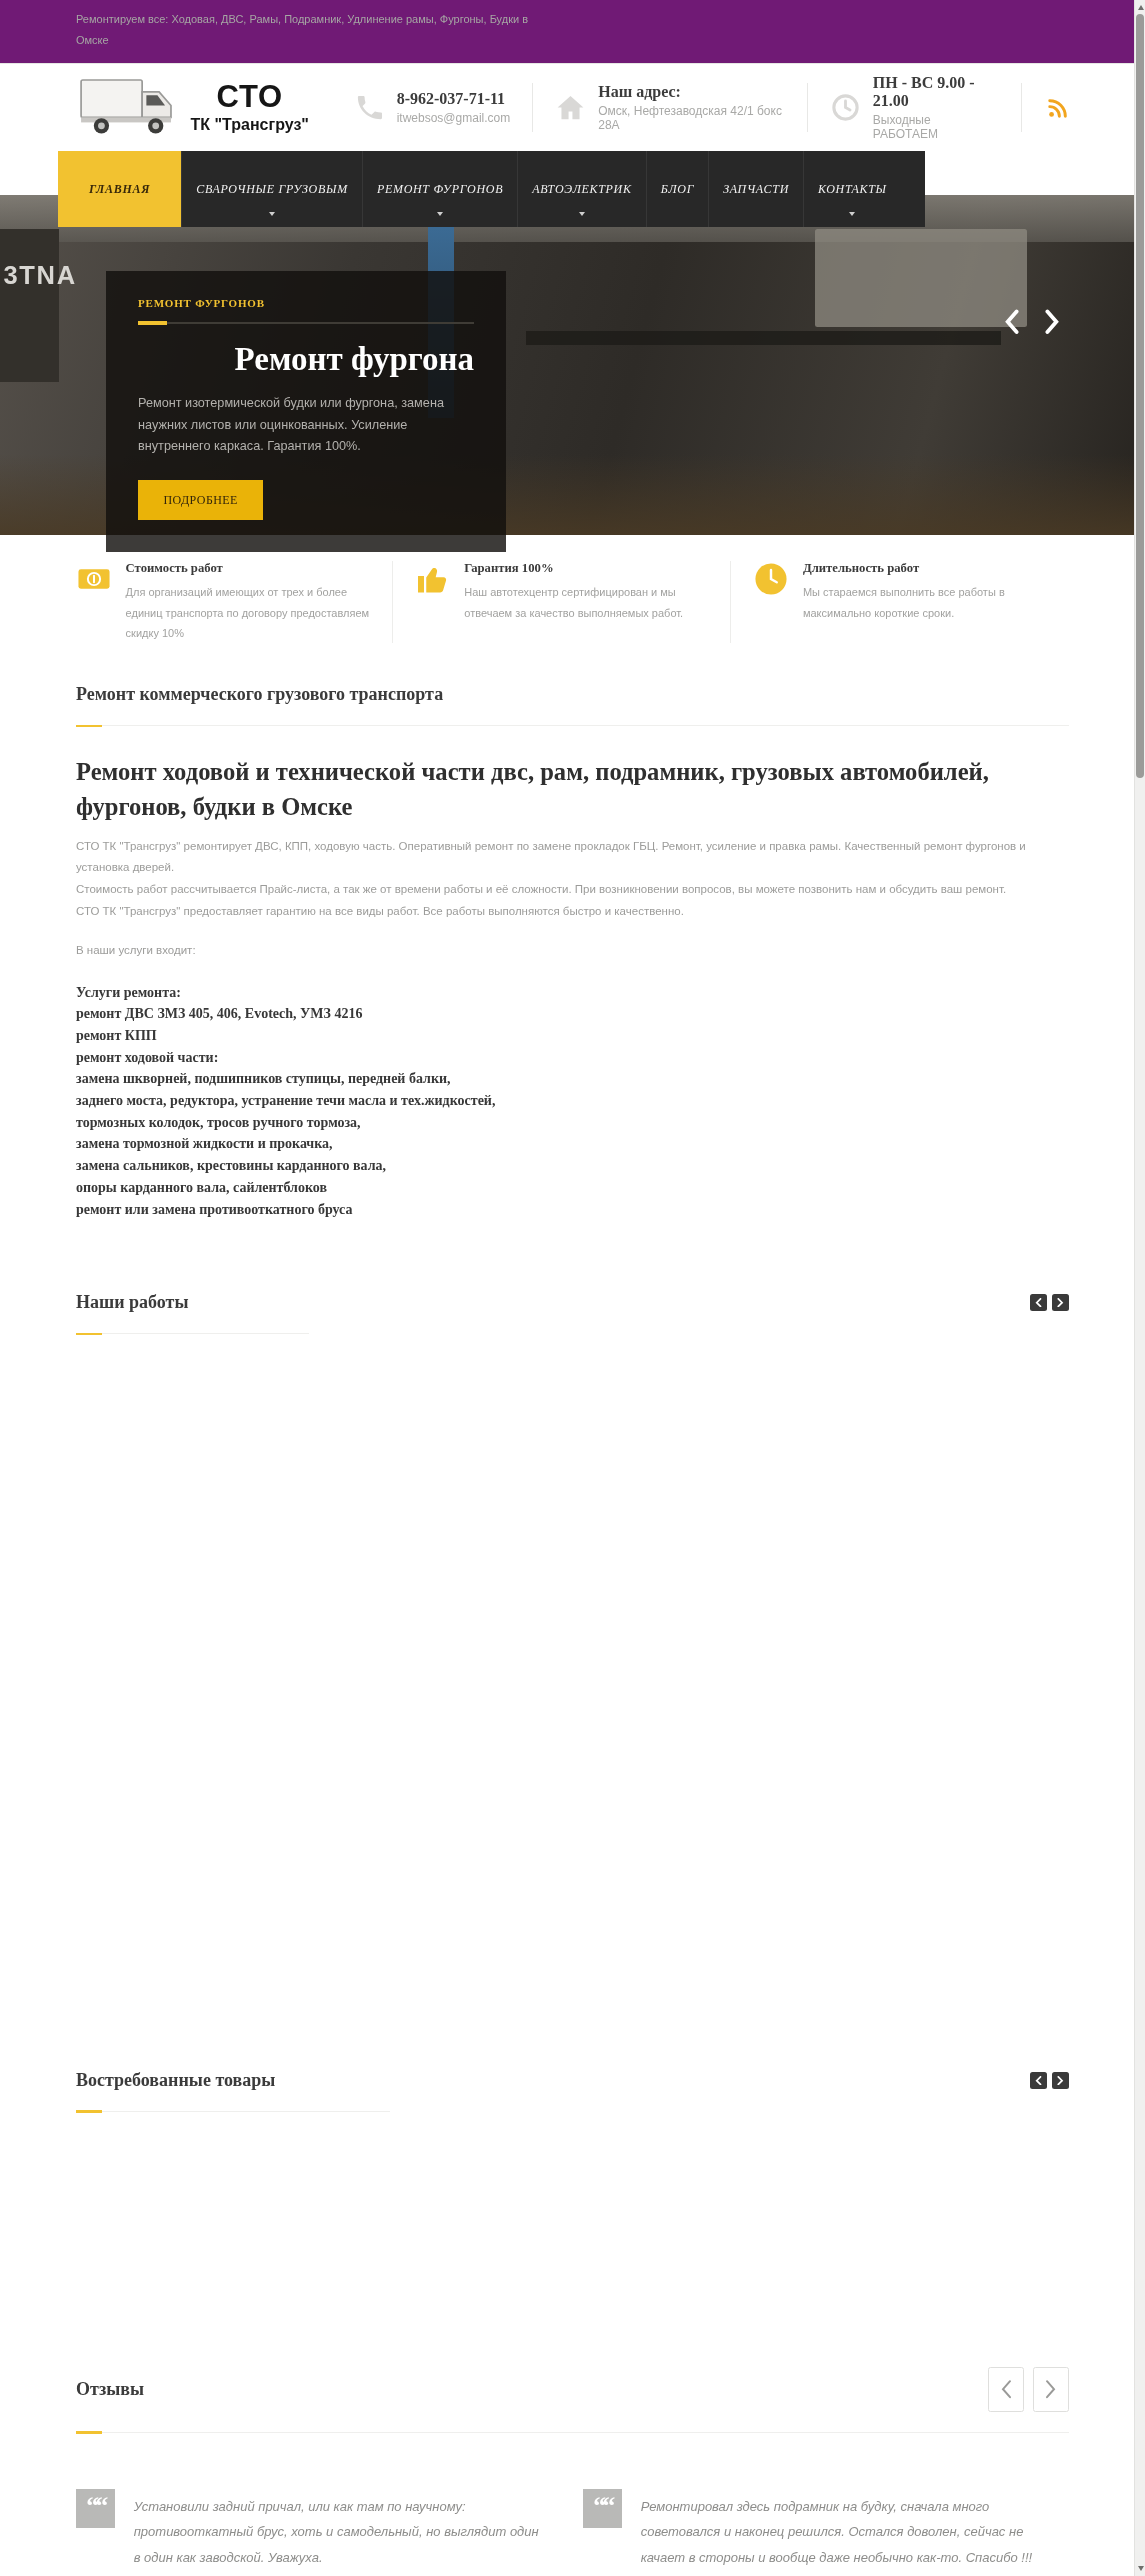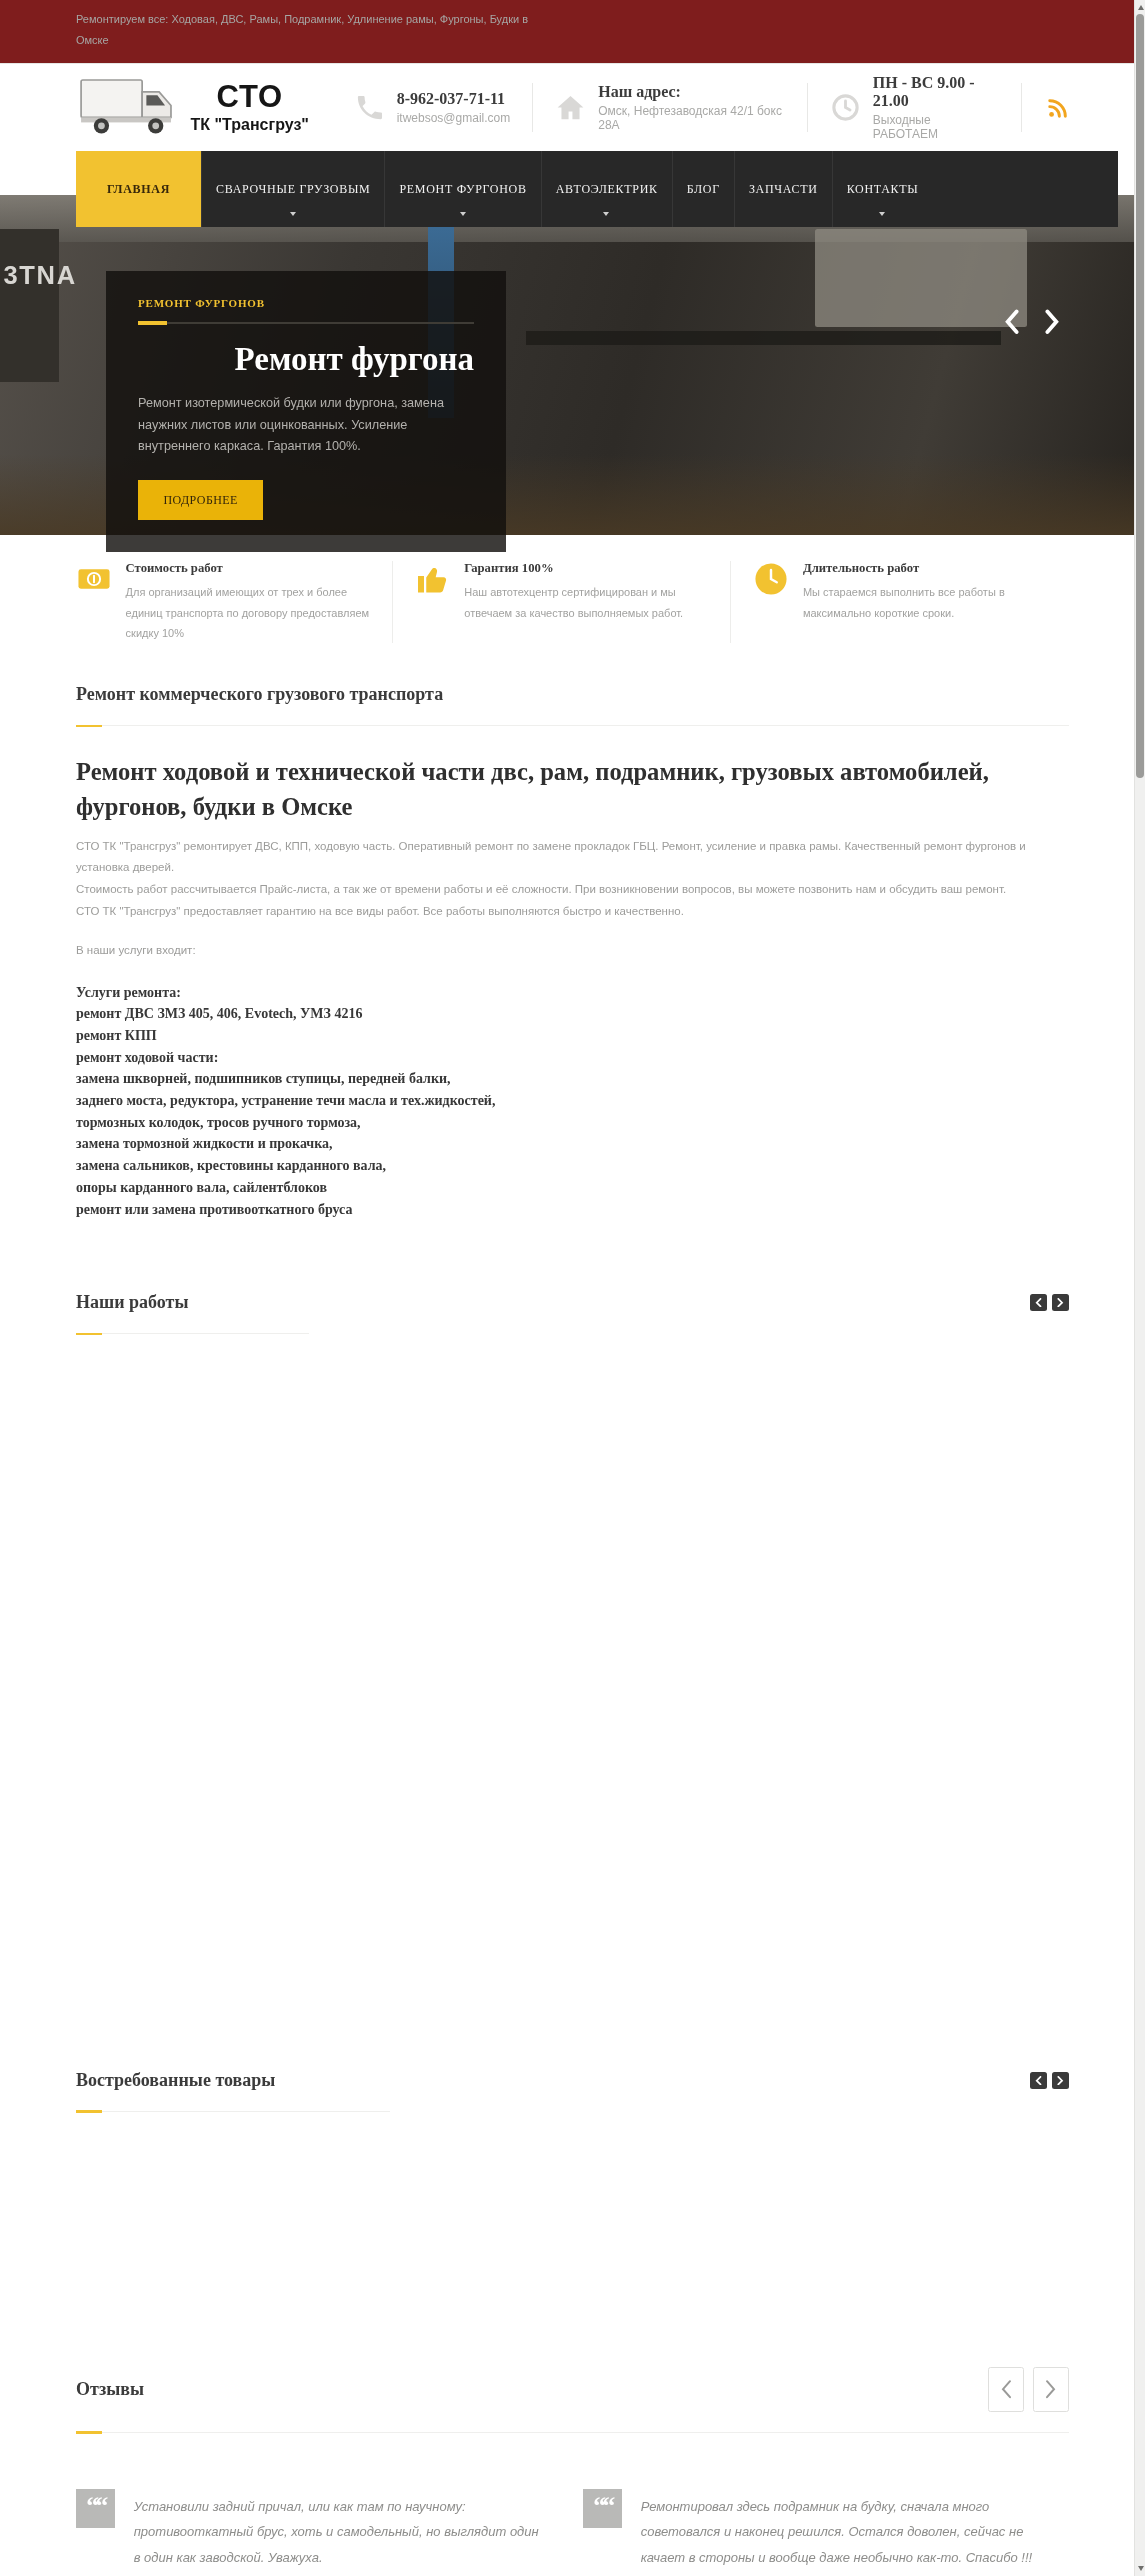--- a/index.html
+++ b/index.html
@@ -4,21 +4,21 @@
 <style>
   * { margin:0; padding:0; box-sizing:border-box; }
   html,body { width:1145px; }
   body {
     height:2576px; overflow:hidden; position:relative;
     background:#fff; font-family:"Liberation Sans", sans-serif; color:#333;
   }
   .container { width:993px; margin:0 auto; position:relative; }
 
   
-  .topbar { background:#7f1d1d; border-bottom:0.8px solid #e6e6e4; height:64px; }
+  .topbar { background:#701a75; border-bottom:0.8px solid #e6e6e4; height:64px; }
   .topbar .container { padding-top:9.3px; }
   .topbar-text { max-width:479px; font-size:11px; line-height:1.85; color:#a6a6a4; }
 
   
   .header { background:#fff; height:87px; }
   .header .container { height:100%; display:flex; align-items:center; }
   .logo { display:flex; align-items:center; gap:8.5px; width:280px; }
   .logo-truck { width:106px; height:70px; flex:0 0 auto; }
   .logo-text { text-align:center; }
   .logo-title { font-size:31px; font-weight:bold; color:#161616; letter-spacing:0.8px; line-height:1; }
@@ -36,22 +36,22 @@
     background:linear-gradient(105deg,#55504a 0%,#3a3733 30%,#2e2b27 55%,#403c36 80%,#26231f 100%); }
   .hero-bg .ph { position:absolute; }
   .hero-strip-top { left:0; right:0; top:0; height:47px; background:linear-gradient(#8a867e,#5d5a54); opacity:.8; }
   .hero-door { left:0; top:34px; width:59px; height:153px; background:#33302b; }
   .hero-door-text { left:3.4px; top:66px; font-size:25.5px; font-weight:bold; color:#d8d6d2; letter-spacing:1.7px; }
   .hero-blue { left:428px; top:24px; width:25.5px; height:199px; background:linear-gradient(#3c6c96,#27455f); }
   .hero-box-r { left:815px; top:34px; width:212px; height:98px; background:#8f8b81; opacity:.75; border-radius:2.5px; }
   .hero-beam { left:526px; top:136px; width:475px; height:13.6px; background:#1d1b18; opacity:.8; }
   .hero-floor { left:0; right:0; bottom:0; height:81px; background:linear-gradient(rgba(90,70,45,0),#4a3a24); opacity:.85; }
 
-  .mainnav { position:absolute; top:0; left:76px; width:1042px; height:76px; background:#282828;
-    display:flex; align-items:stretch; z-index:3; }
+  .mainnav { position:absolute; top:0; left:58px; width:867px; height:76px; background:#282828;
+    display:flex; align-items:stretch; z-index:3;font-style:italic; }
   .nav-item { position:relative; display:flex; align-items:center; padding:0 14px;
     font-family:"Liberation Serif", serif; font-size:12px; letter-spacing:0.7px; color:#f2f2f2;
     cursor:pointer; white-space:nowrap; }
   .nav-item + .nav-item { border-left:0.8px solid rgba(255,255,255,.07); }
   .nav-item.active { background:#F2C230; color:#38280a; padding:0 31px; font-weight:bold; }
   .nav-item.has-caret::after { content:""; position:absolute; left:50%; bottom:11px; margin-left:-3.4px;
     border-left:3.4px solid transparent; border-right:3.4px solid transparent; border-top:4.2px solid #cfcfcf; }
 
   .hero-overlay { position:absolute; z-index:2; left:106px; top:120px; width:400px;
     background:rgba(18,16,13,.82); padding:25.5px 32px 32px; }

